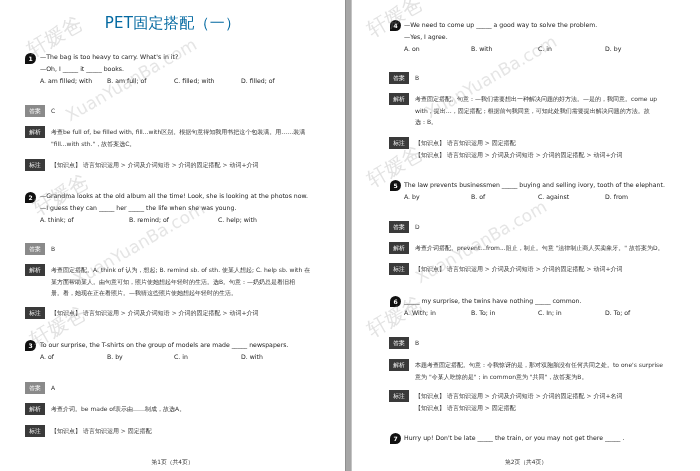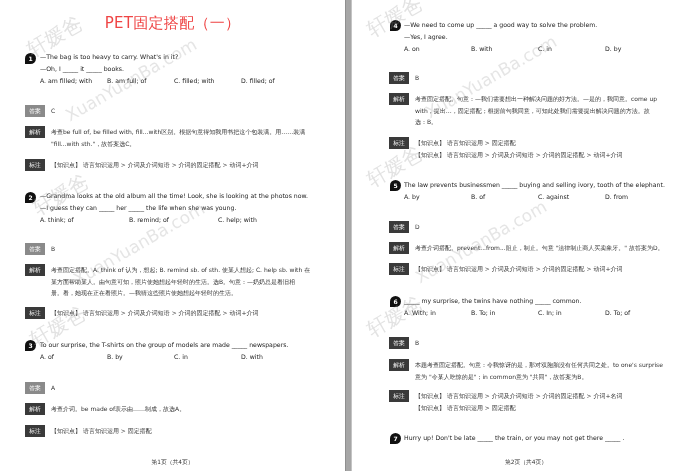--- a/index.html
+++ b/index.html
@@ -3,21 +3,21 @@
 <meta charset="utf-8">
 <style>
   * { box-sizing: border-box; margin: 0; padding: 0; }
   html, body { width: 700px; height: 471px; overflow: hidden; background: #fff; }
   body { font-family: "DejaVu Sans", "Liberation Sans", sans-serif; color: #222; position: relative; }
   .viewer { position: absolute; left: 0; top: 0; width: 700px; height: 471px; display: flex; }
   .page { position: relative; height: 471px; background: #fff; overflow: hidden; }
   .page-left { width: 345px; }
   .page-right { width: 348px; }
   .divider { width: 7px; height: 471px; background: #a6a6a6; border-left: 1px solid #8f8f8f; border-right: 1px solid #c4c4c4; }
-  .title { position: absolute; left: 0; width: 345px; top: 14px; text-align: center; font-size: 15px; color: #ef4444; letter-spacing: 0.3px; }
+  .title { position: absolute; left: 0; width: 345px; top: 14px; text-align: center; font-size: 15px; color: #0369a1; letter-spacing: 0.3px; }
   .q { position: absolute; font-size: 6.2px; line-height: 12px; color: #222; }
   .q .line { white-space: nowrap; }
   .badge { position: absolute; width: 11px; height: 11px; border-radius: 50% 50% 50% 0; background: #111; color: #fff; font-size: 6px; line-height: 11px; text-align: center; font-weight: bold; }
   .opts { display: flex; }
   .opt { white-space: nowrap; }
   .tag { position: absolute; width: 20px; height: 12px; font-size: 5.8px; line-height: 12px; text-align: center; color: #fff; }
   .tag.light { background: #8a8a8a; }
   .tag.dark { background: #3a3a3a; }
   .tagtext { position: absolute; font-size: 6px; line-height: 11.5px; color: #333; }
   .footer { position: absolute; bottom: 4px; width: 100%; text-align: center; font-size: 5.8px; color: #333; }

